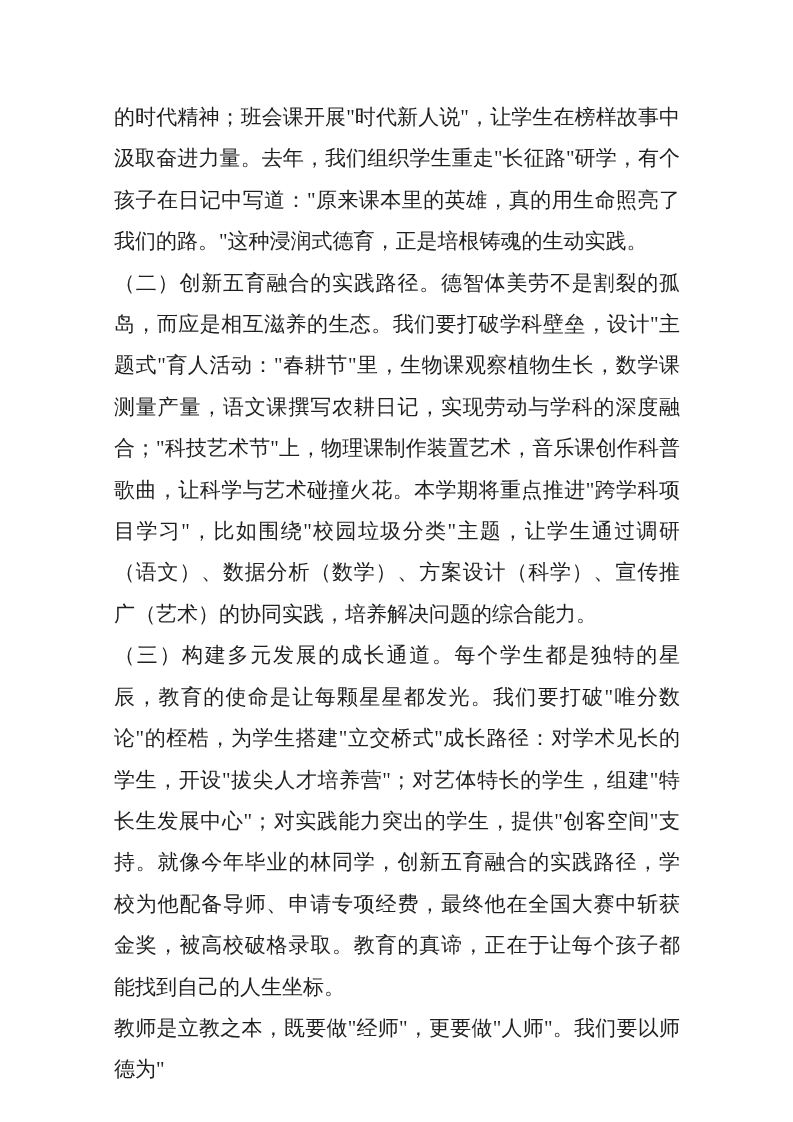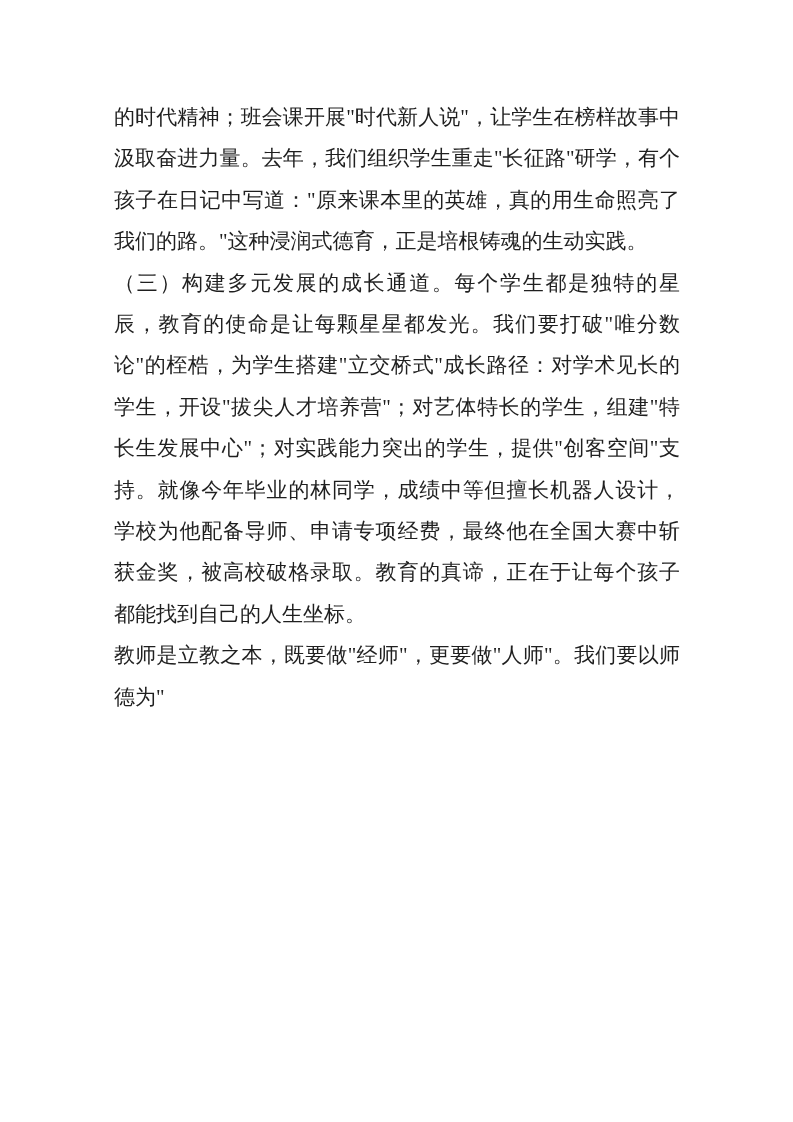--- a/index.html
+++ b/index.html
@@ -33,15 +33,16 @@
   }
   .heading {
     font-weight: normal; 
   }
 </style>
 </head>
 <body>
 
 <div class="page">
   <p class="para">的时代精神；班会课开展"时代新人说"，让学生在榜样故事中汲取奋进力量。去年，我们组织学生重走"长征路"研学，有个孩子在日记中写道："原来课本里的英雄，真的用生命照亮了我们的路。"这种浸润式德育，正是培根铸魂的生动实践。</p>
-  <p class="para">（三）构建多元发展的成长通道。每个学生都是独特的星辰，教育的使命是让每颗星星都发光。我们要打破"唯分数论"的桎梏，为学生搭建"立交桥式"成长路径：对学术见长的学生，开设"拔尖人才培养营"；对艺体特长的学生，组建"特长生发展中心"；对实践能力突出的学生，提供"创客空间"支持。就像今年毕业的林同学，成绩中等但擅长机器人设计，学校为他配备导师、申请专项经费，最终他在全国大赛中斩获金奖，被高校破格录取。教育的真谛，正在于让每个孩子都能找到自己的人生坐标。</p>
+  <p class="para">（二）创新五育融合的实践路径。德智体美劳不是割裂的孤岛，而应是相互滋养的生态。我们要打破学科壁垒，设计"主题式"育人活动："春耕节"里，生物课观察植物生长，数学课测量产量，语文课撰写农耕日记，实现劳动与学科的深度融合；"科技艺术节"上，物理课制作装置艺术，音乐课创作科普歌曲，让科学与艺术碰撞火花。本学期将重点推进"跨学科项目学习"，比如围绕"校园垃圾分类"主题，让学生通过调研（语文）、数据分析（数学）、方案设计（科学）、宣传推广（艺术）的协同实践，培养解决问题的综合能力。</p>
+  <p class="para">（三）构建多元发展的成长通道。每个学生都是独特的星辰，教育的使命是让每颗星星都发光。我们要打破"唯分数论"的桎梏，为学生搭建"立交桥式"成长路径：对学术见长的学生，开设"拔尖人才培养营"；对艺体特长的学生，组建"特长生发展中心"；对实践能力突出的学生，提供"创客空间"支持。就像今年毕业的林同学，创新五育融合的实践路径，学校为他配备导师、申请专项经费，最终他在全国大赛中斩获金奖，被高校破格录取。教育的真谛，正在于让每个孩子都能找到自己的人生坐标。</p>
   <p class="para">教师是立教之本，既要做"经师"，更要做"人师"。我们要以师德为"</p>
 </div>
 
 </body></html>

